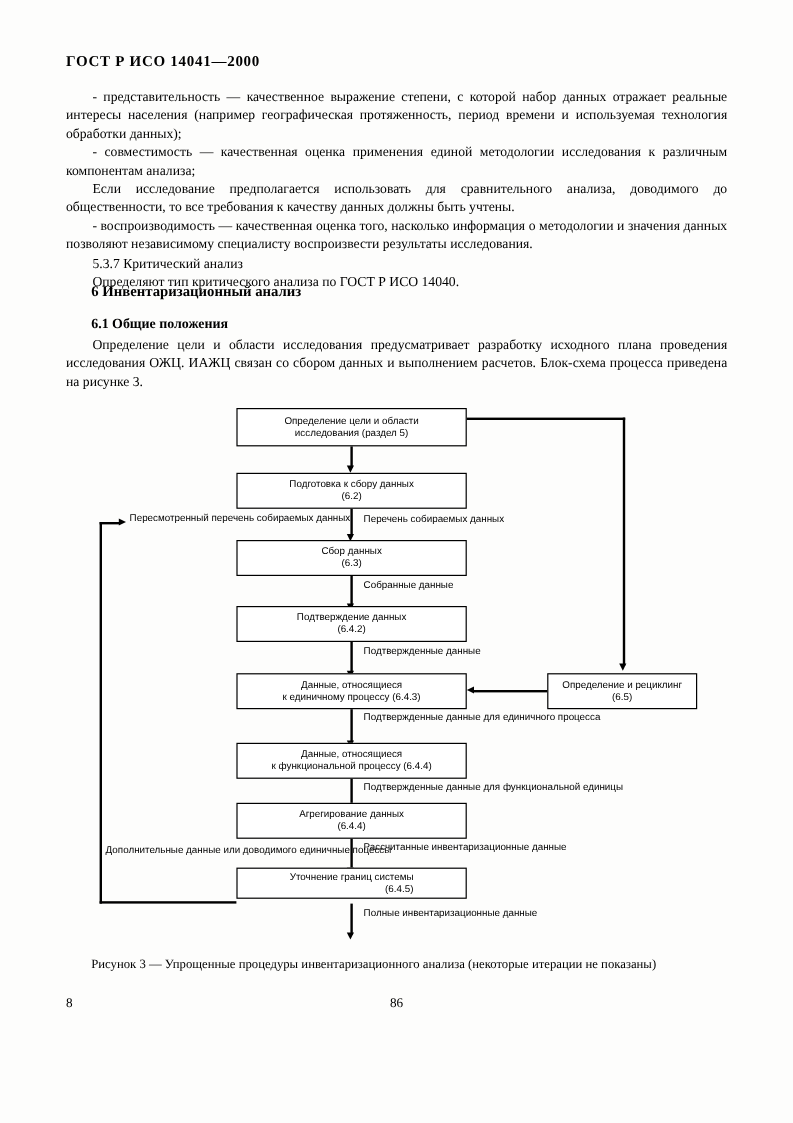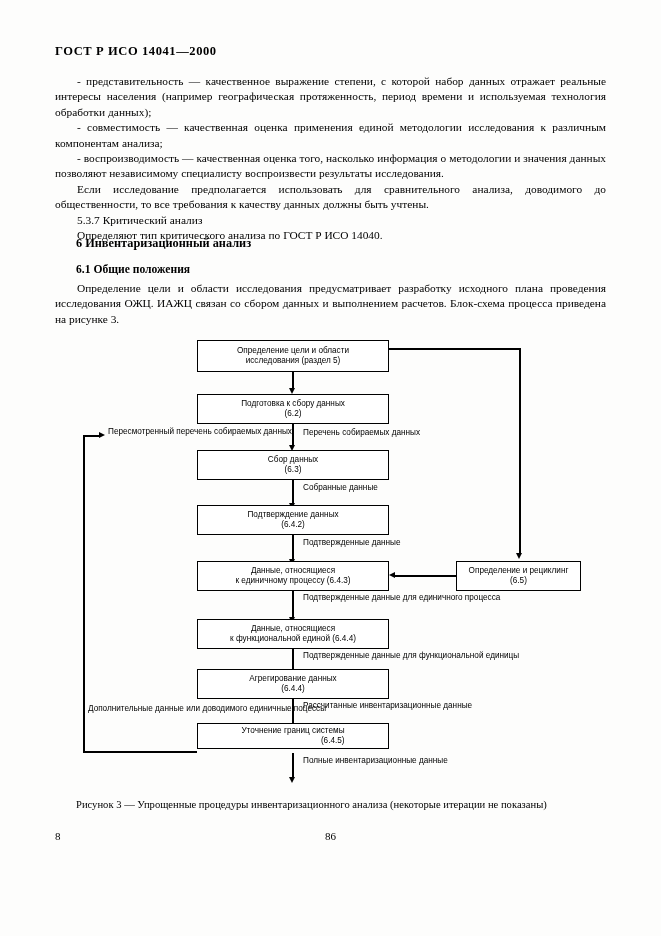--- a/index.html
+++ b/index.html
@@ -157,22 +157,22 @@
 </head>
 <body>
 
 <div class="page">
 
   <div class="doc-header">ГОСТ Р ИСО 14041—2000</div>
 
   <div class="body-text">
     <p>- представительность — качественное выражение степени, с которой набор данных отражает реальные интересы населения (например географическая протяженность, период времени и используемая технология обработки данных);</p>
     <p>- совместимость — качественная оценка применения единой методологии исследования к различным компонентам анализа;</p>
+    <p>Если исследование предполагается использовать для сравнительного анализа, доводимого до общественности, то все требования к качеству данных должны быть учтены.</p>
     <p>- воспроизводимость — качественная оценка того, насколько информация о методологии и значения данных позволяют независимому специалисту воспроизвести результаты исследования.</p>
-    <p>Если исследование предполагается использовать для сравнительного анализа, доводимого до общественности, то все требования к качеству данных должны быть учтены.</p>
     <p class="sec-num">5.3.7  Критический анализ</p>
     <p>Определяют тип критического анализа по ГОСТ Р ИСО 14040.</p>
   </div>
 
   <div class="h1">6  Инвентаризационный анализ</div>
   <div class="h2">6.1  Общие положения</div>
 
   <div class="body-text2">
     <p>Определение цели и области исследования предусматривает разработку исходного плана проведения исследования ОЖЦ. ИАЖЦ связан со сбором данных и выполнением расчетов. Блок-схема процесса приведена на рисунке 3.</p>
   </div>
@@ -246,21 +246,21 @@
     <div class="line vline" style="left:292px; top:261px; height:28px;"></div>
     <div class="arrow-down" style="left:289px; top:287px;"></div>
     <div class="flabel" style="left:303px; top:263px;">
       <span>Подтвержденные данные</span>
       <span>для единичного процесса</span>
     </div>
 
     <div class="fbox" style="left:197px; top:289px; width:192px; height:30px;">
       <span>
         <span>Данные, относящиеся</span>
-        <span>к функциональной единой (6.4.4)</span>
+        <span>к функциональной процессу (6.4.4)</span>
       </span>
     </div>
 
     <div class="line vline" style="left:292px; top:319px; height:28px;"></div>
     <div class="arrow-down" style="left:289px; top:345px;"></div>
     <div class="flabel" style="left:303px; top:321px;">
       <span>Подтвержденные данные</span>
       <span>для функциональной единицы</span>
     </div>
 

